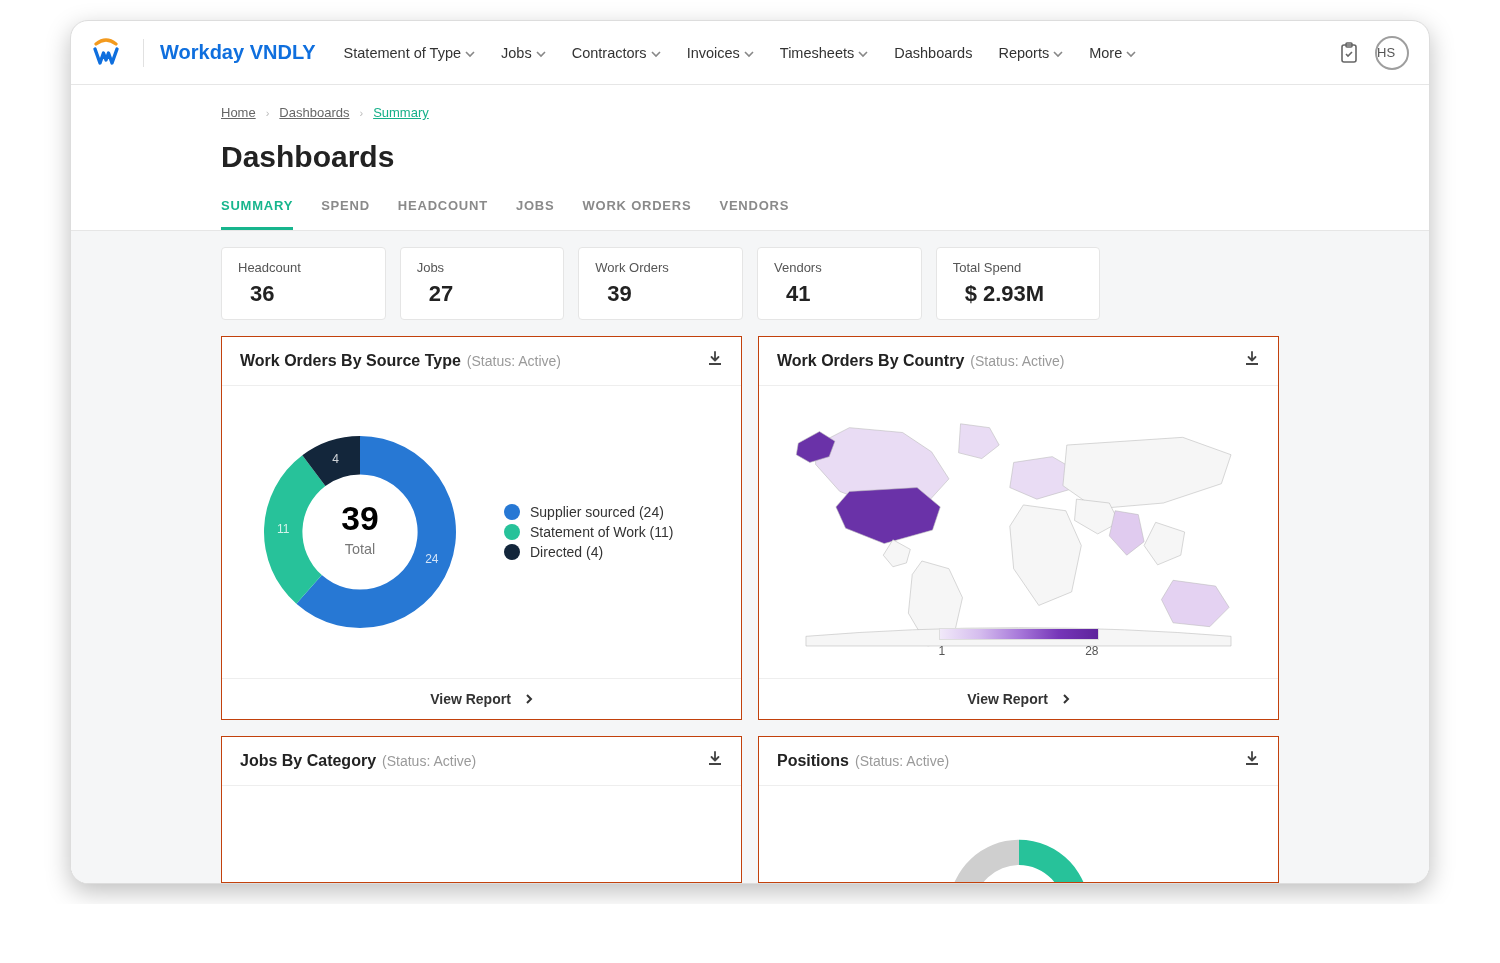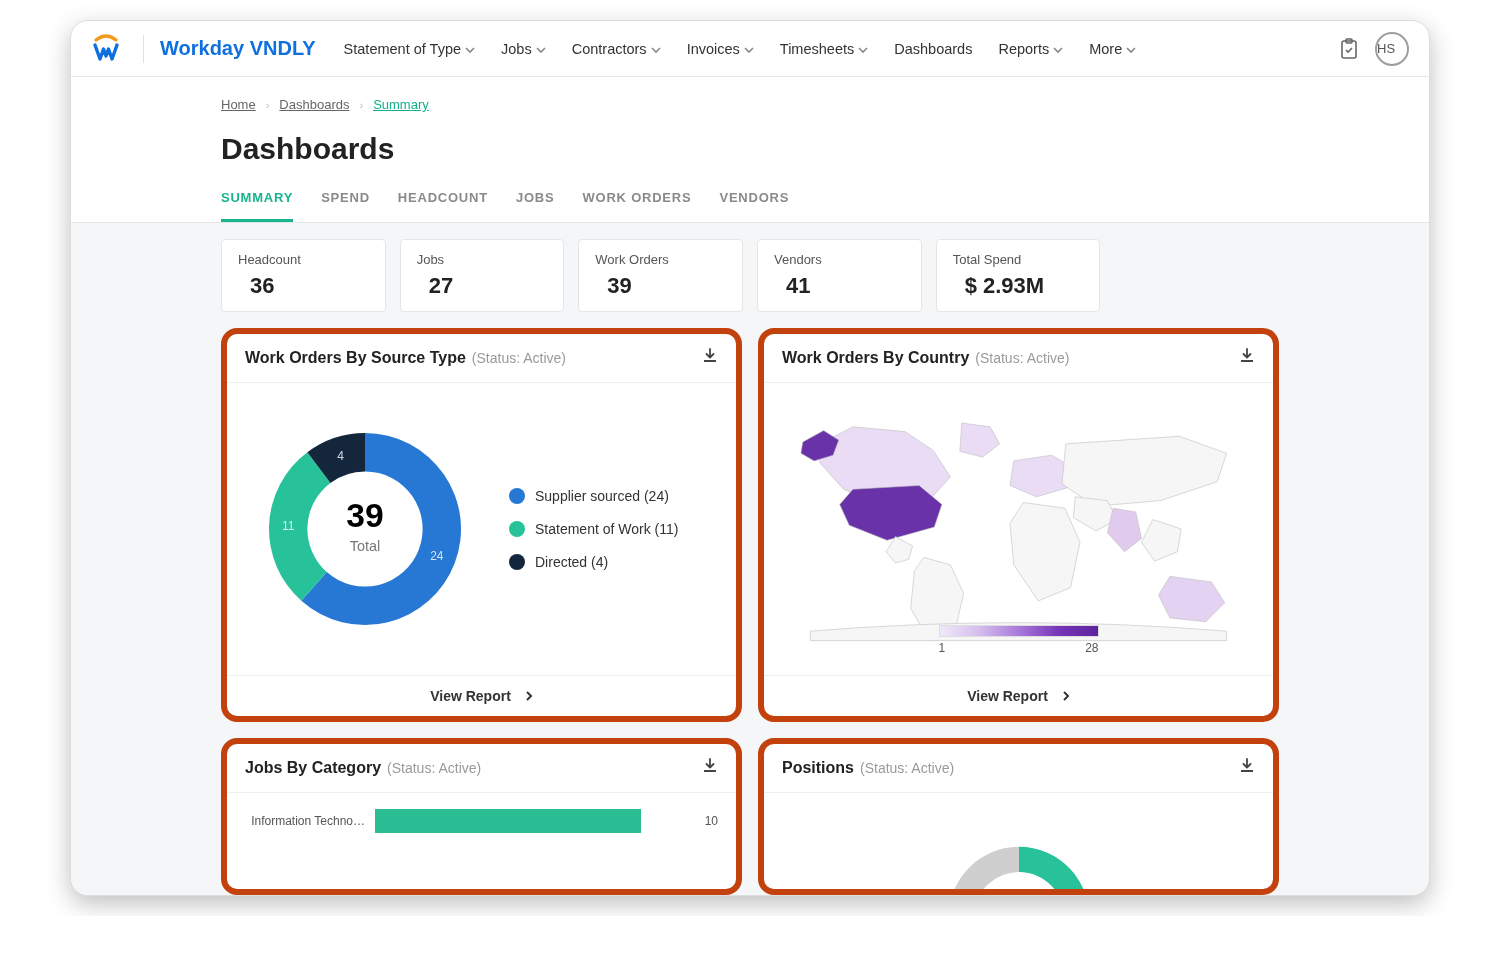--- a/index.html
+++ b/index.html
@@ -15,21 +15,21 @@
     border: 1px solid #ddd;
     border-radius: 18px;
     overflow: hidden;
     box-shadow: 0 8px 24px rgba(0,0,0,0.25);
     background: #fff;
   }
   
   .topnav {
     display: flex;
     align-items: center;
-    height: 56px;
+    height: 64px;
     padding: 0 20px;
     border-bottom: 1px solid #e6e6e6;
   }
   .logo { display:flex; align-items:center; gap:6px; margin-right: 14px; }
   .logo-divider { width:1px; height:28px; background:#e1e1e1; margin: 0 16px 0 8px;}
   .brand { color:#0f6fde; font-weight:600; font-size:20px; margin-right: 28px; }
   .navitems { display:flex; gap: 26px; align-items:center; flex:1; }
   .navitem { font-size:14.5px; color:#333; display:flex; align-items:center; gap:4px; cursor:pointer;}
   .navitem .chev { color:#888; }
   .topright { display:flex; align-items:center; gap:16px; }
@@ -60,38 +60,38 @@
   .kpirow { display:grid; grid-template-columns: repeat(6, 1fr); gap:14px; margin-bottom:16px; }
   .kpi {
     background:#fff; border:1px solid #e5e5e5; border-radius:4px;
     padding:12px 16px;
   }
   .kpi .lbl { font-size:13px; color:#555; margin-bottom:6px; }
   .kpi .val { font-size:22px; font-weight:600; color:#222;margin-left:12px; }
   
   .cardgrid { display:grid; grid-template-columns: 1fr 1fr; gap:16px; }
   .card {
-    background:#fff; border:6px solid #c2410c; border-radius:16px;
+    background:#fff; border:1px solid #c2410c; border-radius:0;
   }
   .cardhead {
     display:flex; align-items:center; padding:14px 18px; border-bottom:1px solid #eee;
   }
   .cardtitle { font-size:16px; font-weight:600; color:#222; }
   .cardstatus { font-size:14px; color:#9a9a9a; margin-left:6px; font-weight:400;}
   .dl-icon { margin-left:auto; color:#444; cursor:pointer; }
   .cardbody { padding: 16px 18px; position:relative; }
   .cardfoot {
     border-top:1px solid #eee; text-align:left; padding:12px 0;
     font-size:14px; font-weight:600; color:#333; cursor:pointer;
     display:flex; justify-content:center; align-items:center; gap:14px;
   }
   
   .donut-wrap { display:flex; align-items:center; gap:24px; height:260px; }
   .donut-svg { flex: 0 0 auto; }
-  .legend { display:flex; flex-direction:column; gap:17px; font-size:14px; }
+  .legend { display:flex; flex-direction:column; gap:4px; font-size:14px; }
   .legend-row { display:flex; align-items:center; gap:10px; }
   .legend-swatch { width:16px; height:16px; border-radius:50%; }
   
   .mapbox { height:260px; position:relative; }
   .mapbox svg { width:100%; height:100%; }
   .maplegend {
     position:absolute; bottom:4px; left:50%; transform:translateX(-50%);
     text-align:center; font-size:12px; color:#555;
   }
   .gradbar {
@@ -350,31 +350,20 @@
         <div class="cardhead">
           <span class="cardtitle">Jobs By Category</span>
           <span class="cardstatus">(Status: Active)</span>
           <span class="dl-icon">
             <svg width="16" height="16" viewBox="0 0 16 16" fill="currentColor">
                 <path d="M8 1v8M4.5 6 8 9.5 11.5 6" stroke="currentColor" stroke-width="1.8" fill="none" stroke-linecap="round" stroke-linejoin="round"></path>
                 <rect x="2" y="12" width="12" height="2"></rect>
               </svg>
           </span>
         </div>
-        <div class="cardbody cut">
-          <div class="barchart" id="barchart">
-              <div class="barrow">
-                <div class="barlabel">Information Techno…</div>
-                <div class="bartrack">
-                  <div class="barfill" style="width: 83.3333%;"></div>
-                </div>
-                <div>10</div>
-              </div>
-            </div>
-        </div>
       </div>
 
       <div class="card">
         <div class="cardhead">
           <span class="cardtitle">Positions</span>
           <span class="cardstatus">(Status: Active)</span>
           <span class="dl-icon">
             <svg width="16" height="16" viewBox="0 0 16 16" fill="currentColor">
                 <path d="M8 1v8M4.5 6 8 9.5 11.5 6" stroke="currentColor" stroke-width="1.8" fill="none" stroke-linecap="round" stroke-linejoin="round"></path>
                 <rect x="2" y="12" width="12" height="2"></rect>

